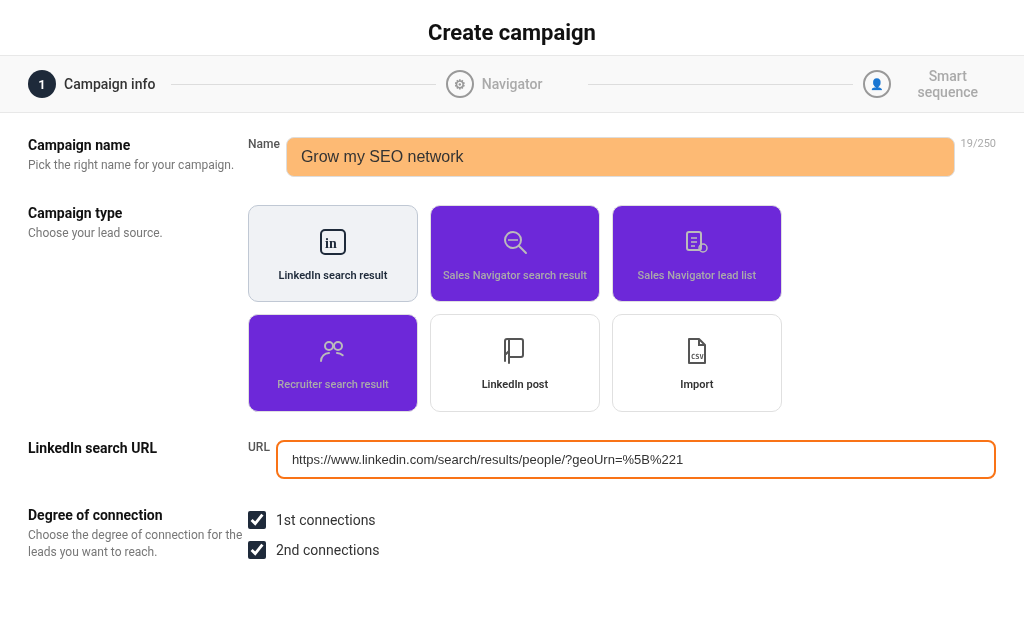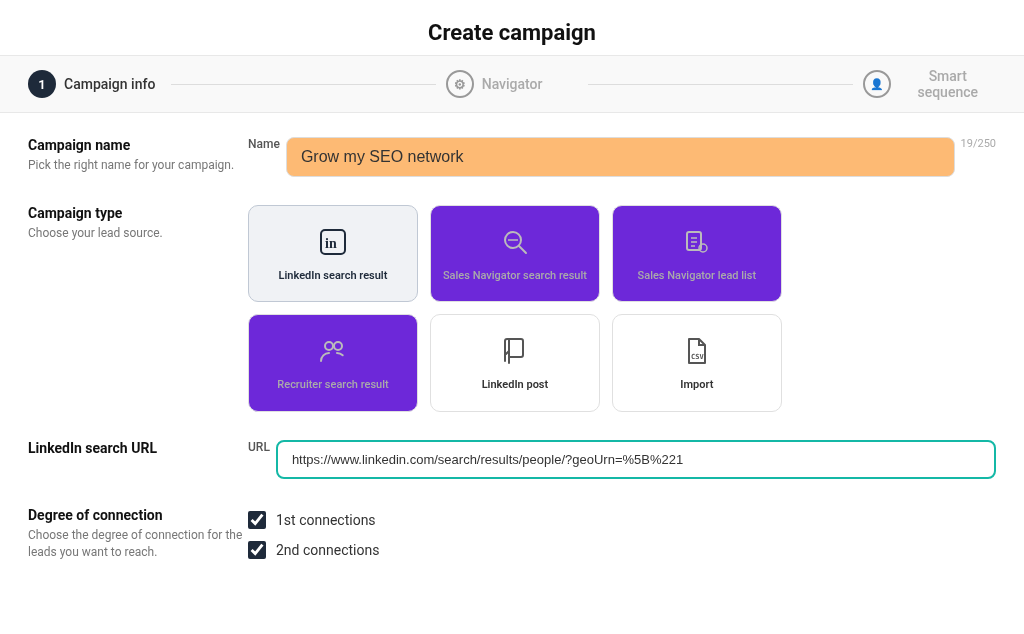--- a/index.html
+++ b/index.html
@@ -165,21 +165,21 @@
       color: #1e2a3a;
       font-weight: 600;
     }
     .type-card.active-card .card-label {
       color: #333;
       font-weight: 600;
     }
     .url-input {
       width: 100%;
       padding: 10px 14px;
-      border: 2px solid #14b8a6;
+      border: 2px solid #f97316;
       border-radius: 8px;
       font-size: 13px;
       color: #333;
       background: #fff;
       outline: none;
     }
     .checkboxes {
       display: flex;
       flex-direction: column;
       gap: 12px;

